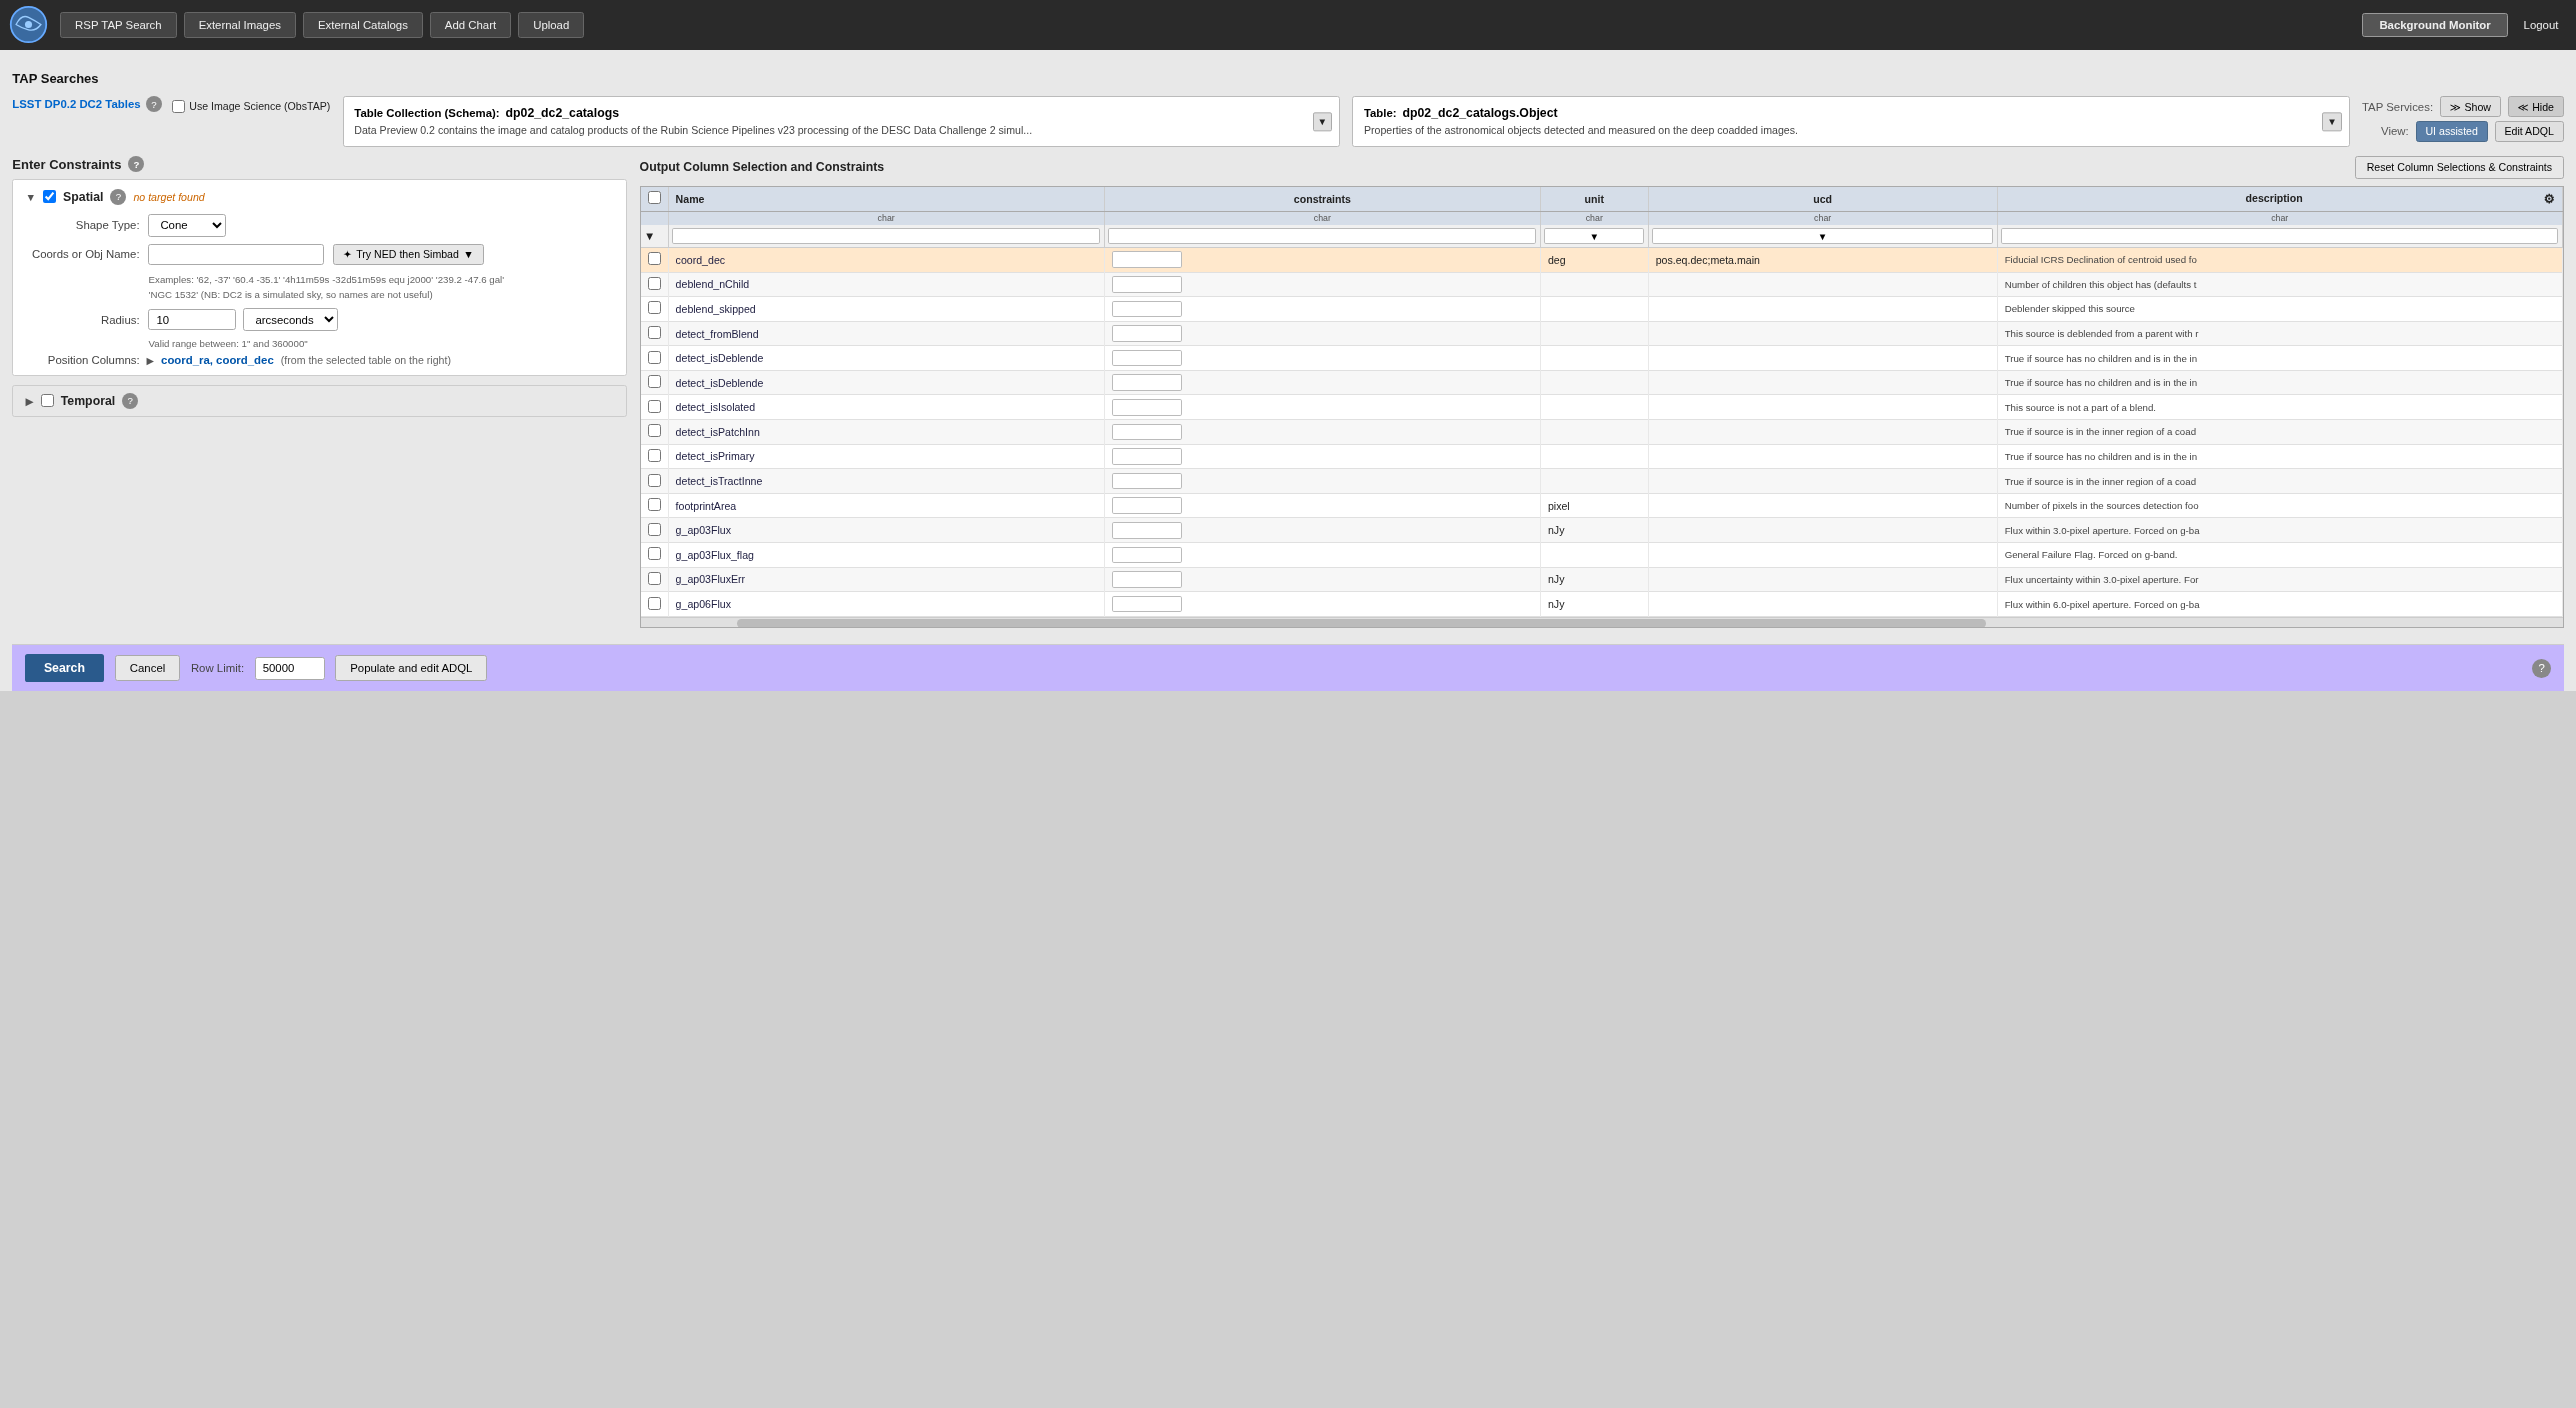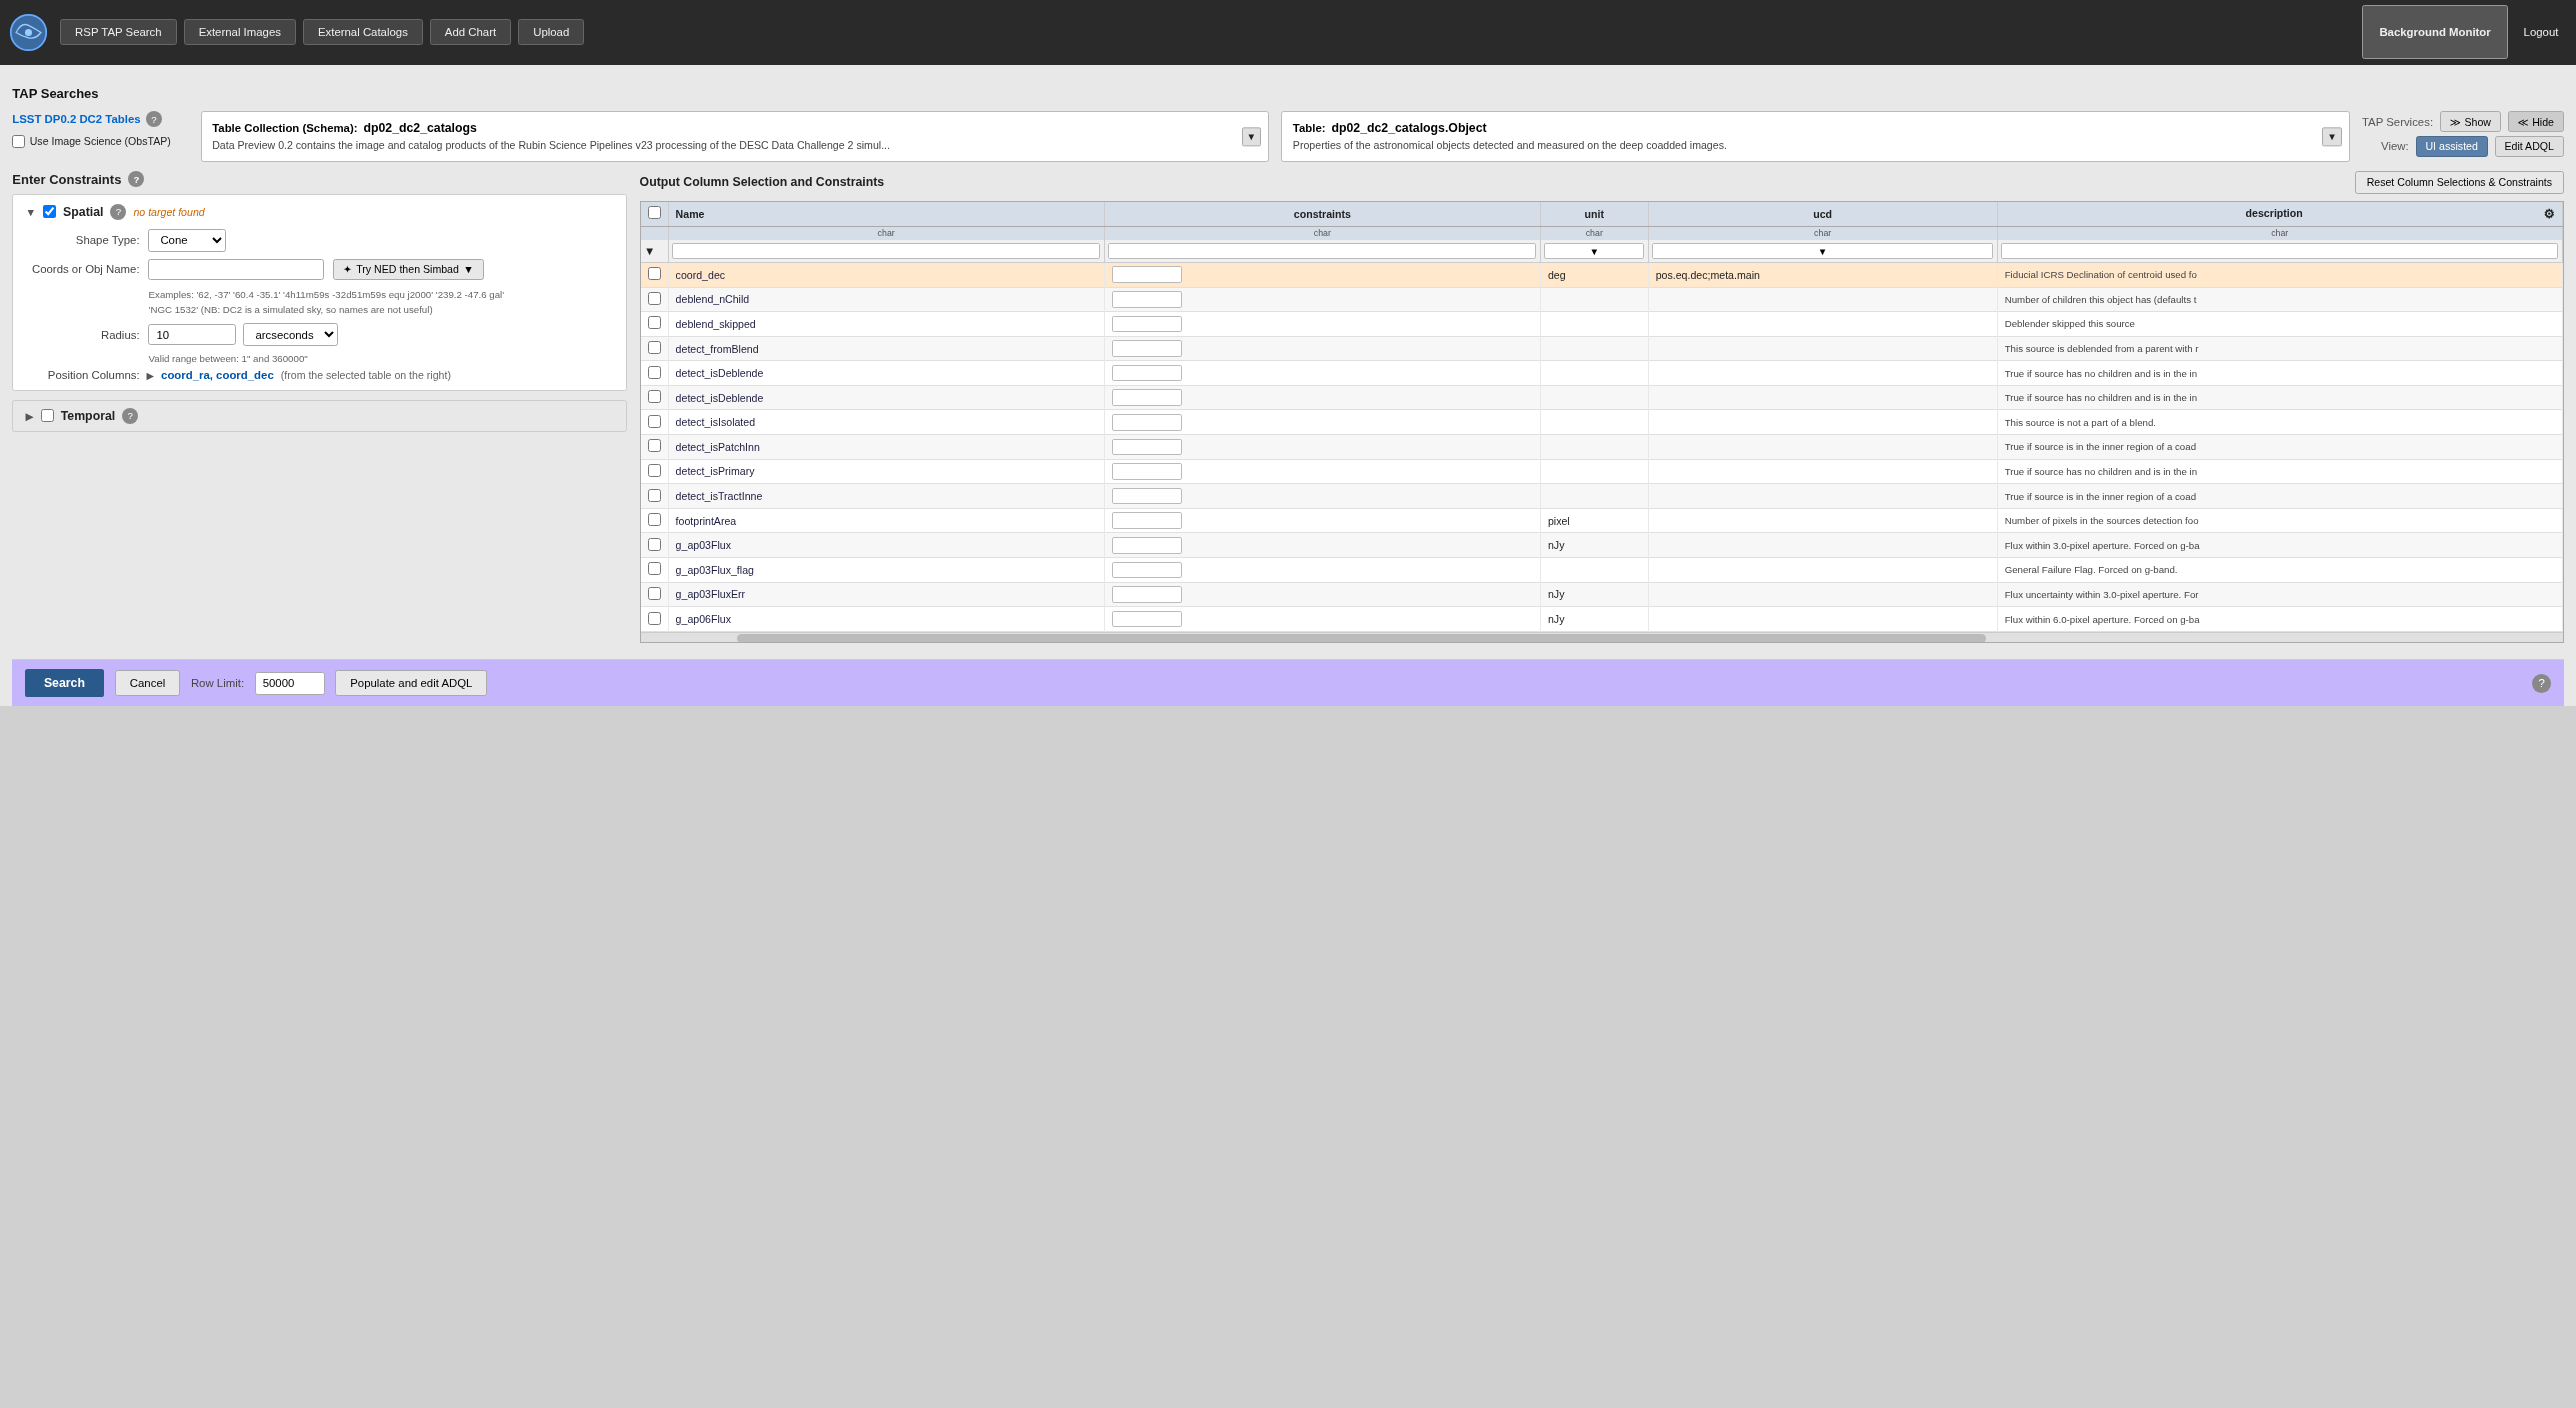--- a/index.html
+++ b/index.html
@@ -11,39 +11,39 @@
     }
     .topnav-logo { width: 39px; height: 39px; margin-right: 5.3px; }
     .topnav-logo svg { width: 39px; height: 39px; }
     .nav-btn {
       background: #444; color: #eee; border: 0.9px solid #666; border-radius: 2.6px;
       padding: 6.2px 14px; cursor: pointer; font-size: 11.4px; white-space: nowrap;
     }
     .nav-spacer { flex: 1; }
     .nav-bg-monitor {
       background: #555; color: #eee; border: 1.8px solid #999; border-radius: 2.6px;
-      padding: 20px 16px; cursor: pointer; font-size: 11.4px; font-weight: bold;
+      padding: 5px 16px; cursor: pointer; font-size: 11.4px; font-weight: bold;
     }
     .nav-logout {
       background: transparent; color: #eee; border: none; padding: 6.2px 8.8px;
       cursor: pointer; font-size: 11.4px;
     }
 
     
     .main-wrapper { background: #e8e8e8; padding: 12.3px 12.3px 0 12.3px; }
 
     .page-title { font-size: 13px; font-weight: bold; padding: 8.8px 0 10.6px 0; color: #111; }
 
     
     .lsst-row {
       display: flex; align-items: flex-start; gap: 12.3px; margin-bottom: 8.8px;
     }
     .lsst-label-box {
-      display: flex; align-items: center; gap: 4px; min-width: 176px;
-      flex-direction: column; align-items: flex-start;
+      display: flex; align-items: center; gap: 10px; min-width: 176px;
+      flex-direction: row; align-items: flex-start;
     }
     .lsst-link { color: #0066cc; font-weight: bold; font-size: 11.4px; cursor: pointer; text-decoration: none; }
     .lsst-checkbox-row { display: flex; align-items: center; gap: 4.4px; margin-top: 3.5px; font-size: 10.6px; }
 
     .table-collection-box {
       flex: 1; background: #fff; border: 0.9px solid #bbb; border-radius: 2.6px; padding: 8.8px 10.6px;
       position: relative;
     }
     .table-collection-header { font-weight: bold; font-size: 10.6px; color: #555; margin-bottom: 2.6px; }
     .table-collection-header span { font-size: 11.4px; color: #000; font-weight: bold; }

